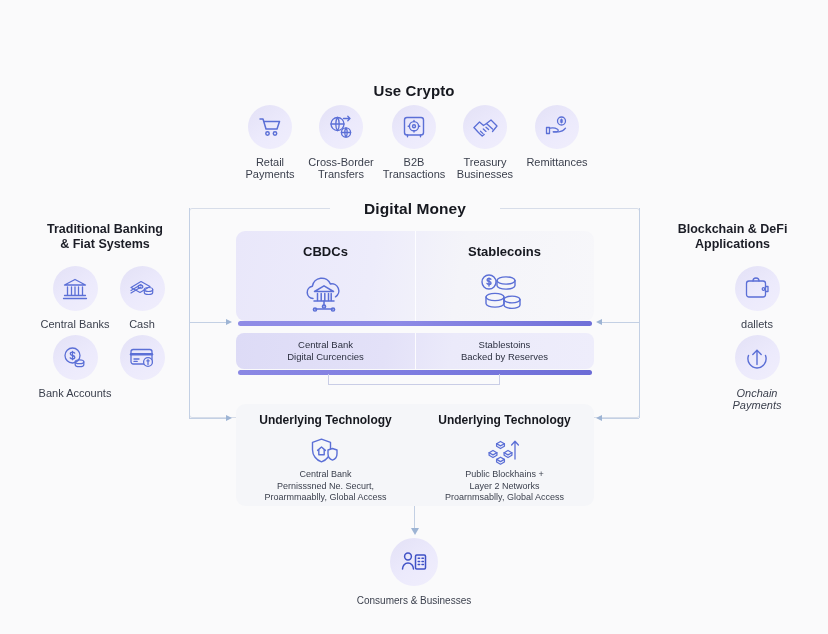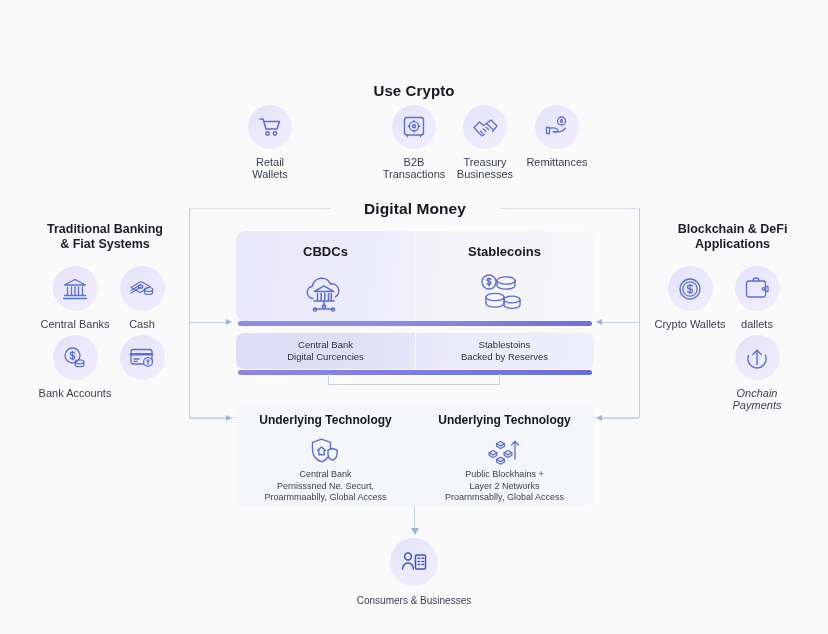--- a/index.html
+++ b/index.html
@@ -130,24 +130,39 @@
   <div class="uc-item" style="left:228px;top:105px;">
     <div class="badge">
       <svg width="26" height="26" viewBox="0 0 26 26" fill="none" stroke="#5b6fd6" stroke-width="1.5" stroke-linecap="round" stroke-linejoin="round">
         <path d="M3 5h3l3 10h11l2.5-7.5H7.5"></path>
         <circle cx="10.5" cy="19.5" r="1.7"></circle>
         <circle cx="18" cy="19.5" r="1.7"></circle>
       </svg>
     </div>
     <div class="icon-label">
       <span>Retail</span><br>
-      <span>Wallets</span>
-    </div>
-  </div>
-
+      <span>Payments</span>
+    </div>
+  </div>
+
+  <div class="uc-item" style="left:299px;top:105px;">
+    <div class="badge">
+      <svg width="26" height="26" viewBox="0 0 26 26" fill="none" stroke="#5b6fd6" stroke-width="1.3" stroke-linecap="round" stroke-linejoin="round">
+        <circle cx="9.5" cy="10" r="6.5"></circle>
+        <path d="M3 10h13M9.5 3.5c2.3 2.6 2.3 10.4 0 13M9.5 3.5c-2.3 2.6-2.3 10.4 0 13"></path>
+        <circle cx="18" cy="18.5" r="4.6"></circle>
+        <path d="M13.4 18.5h9.2M18 13.9c1.6 2 1.6 7.2 0 9.2M18 13.9c-1.6 2-1.6 7.2 0 9.2"></path>
+        <path d="M15.5 4.5h6.5m0 0-2.2-2.2M22 4.5l-2.2 2.2"></path>
+      </svg>
+    </div>
+    <div class="icon-label">
+      <span>Cross-Border</span><br>
+      <span>Transfers</span>
+    </div>
+  </div>
 
   <div class="uc-item" style="left:372px;top:105px;">
     <div class="badge">
       <svg width="26" height="26" viewBox="0 0 26 26" fill="none" stroke="#5b6fd6" stroke-width="1.4" stroke-linecap="round" stroke-linejoin="round">
         <rect x="3.5" y="3.5" width="19" height="17.5" rx="2.5"></rect>
         <circle cx="13" cy="12.2" r="4.6"></circle>
         <circle cx="13" cy="12.2" r="1.5"></circle>
         <path d="M13 7.6v-1.2M13 18v-1.2M8.4 12.2H7.2M18.8 12.2h-1.2"></path>
         <path d="M6.5 21v1.8M19.5 21v1.8"></path>
       </svg>
@@ -240,30 +255,20 @@
       </svg>
     </div>
     <div class="icon-label"></div>
   </div>
 
   <div class="abs side-title" style="left:650px;top:222px;width:165px;">
     <span>Blockchain &amp; DeFi</span><br>
     <span>Applications</span>
   </div>
 
-  <div class="side-item" style="left:651px;top:266px;">
-    <div class="badge">
-      <svg width="26" height="26" viewBox="0 0 26 26" fill="none" stroke="#5b6fd6" stroke-width="1.3" stroke-linecap="round" stroke-linejoin="round">
-        <circle cx="13" cy="13" r="10"></circle>
-        <circle cx="13" cy="13" r="7.2"></circle>
-        <path d="M13 8.4v9.2M15.5 10.2c-.6-.8-1.6-1.1-2.5-1.1-1.4 0-2.5.8-2.5 1.9s1.1 1.7 2.5 1.9c1.4.2 2.6.7 2.6 1.9s-1.2 1.9-2.6 1.9c-1 0-2-.4-2.6-1.2"></path>
-      </svg>
-    </div>
-    <div class="icon-label">Crypto Wallets</div>
-  </div>
 
   <div class="side-item" style="left:718px;top:266px;">
     <div class="badge">
       <svg width="27" height="27" viewBox="0 0 27 27" fill="none" stroke="#5b6fd6" stroke-width="1.3" stroke-linecap="round" stroke-linejoin="round">
         <path d="M2.5 8.5c0-1.4 1.1-2.5 2.5-2.5h14c1.4 0 2.5 1.1 2.5 2.5v11c0 1.4-1.1 2.5-2.5 2.5H5c-1.4 0-2.5-1.1-2.5-2.5z"></path>
         <path d="M9 6c0-1.7 1.4-3 3-3s3 1.3 3 3"></path>
         <path d="M21.5 11.5h2.5v5h-2.5"></path>
         <circle cx="19.5" cy="14" r="1.3"></circle>
       </svg>
     </div>

